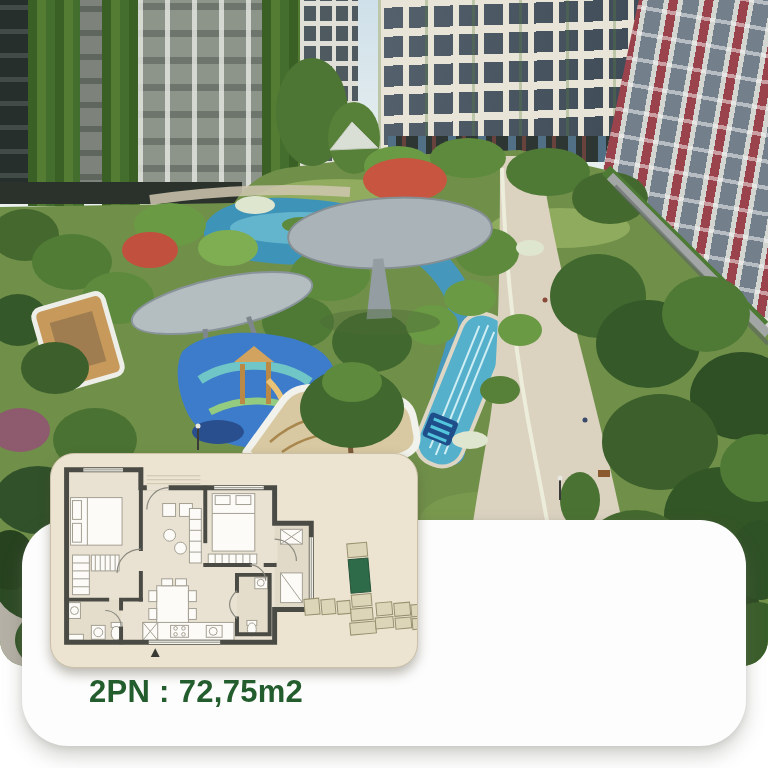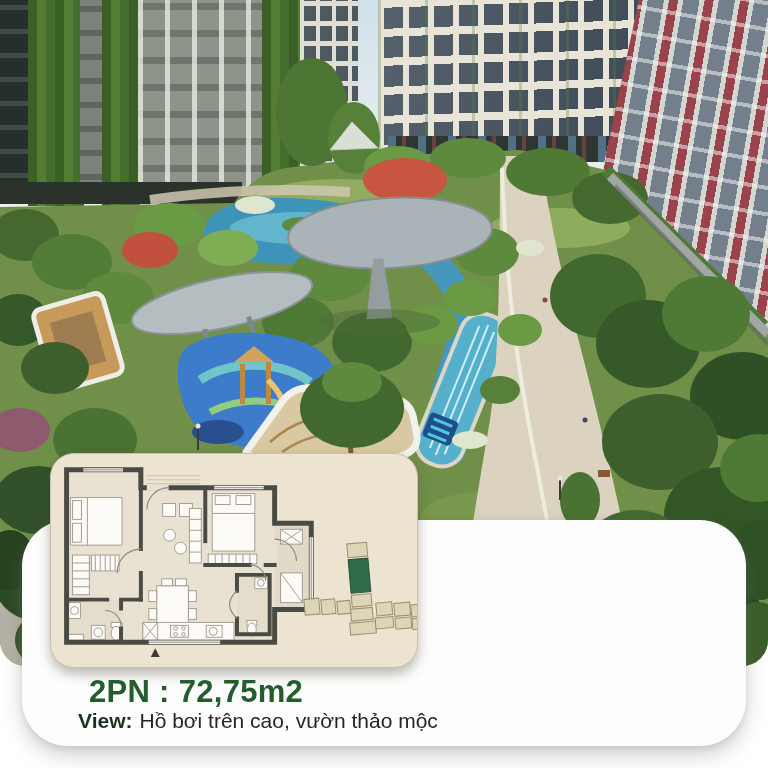--- a/index.html
+++ b/index.html
@@ -336,16 +336,15 @@
         <rect x="90" y="79" width="16" height="11"></rect>
         <rect x="107" y="81" width="13" height="11"></rect>
       </g>
 
       <polygon points="100,205 109,205 104.5,196" fill="#3a3a35"></polygon>
     </svg>
   </div>
 
   <div class="caption">
     <div class="title">2PN : 72,75m2</div>
-    <div class="viewline"><span class="vlabel">View:</span><span class="vvalue">Hồ bơi trên cao, vườn thảo mộc</span></div>
   </div>
 
 </div>
 
 </body></html>

